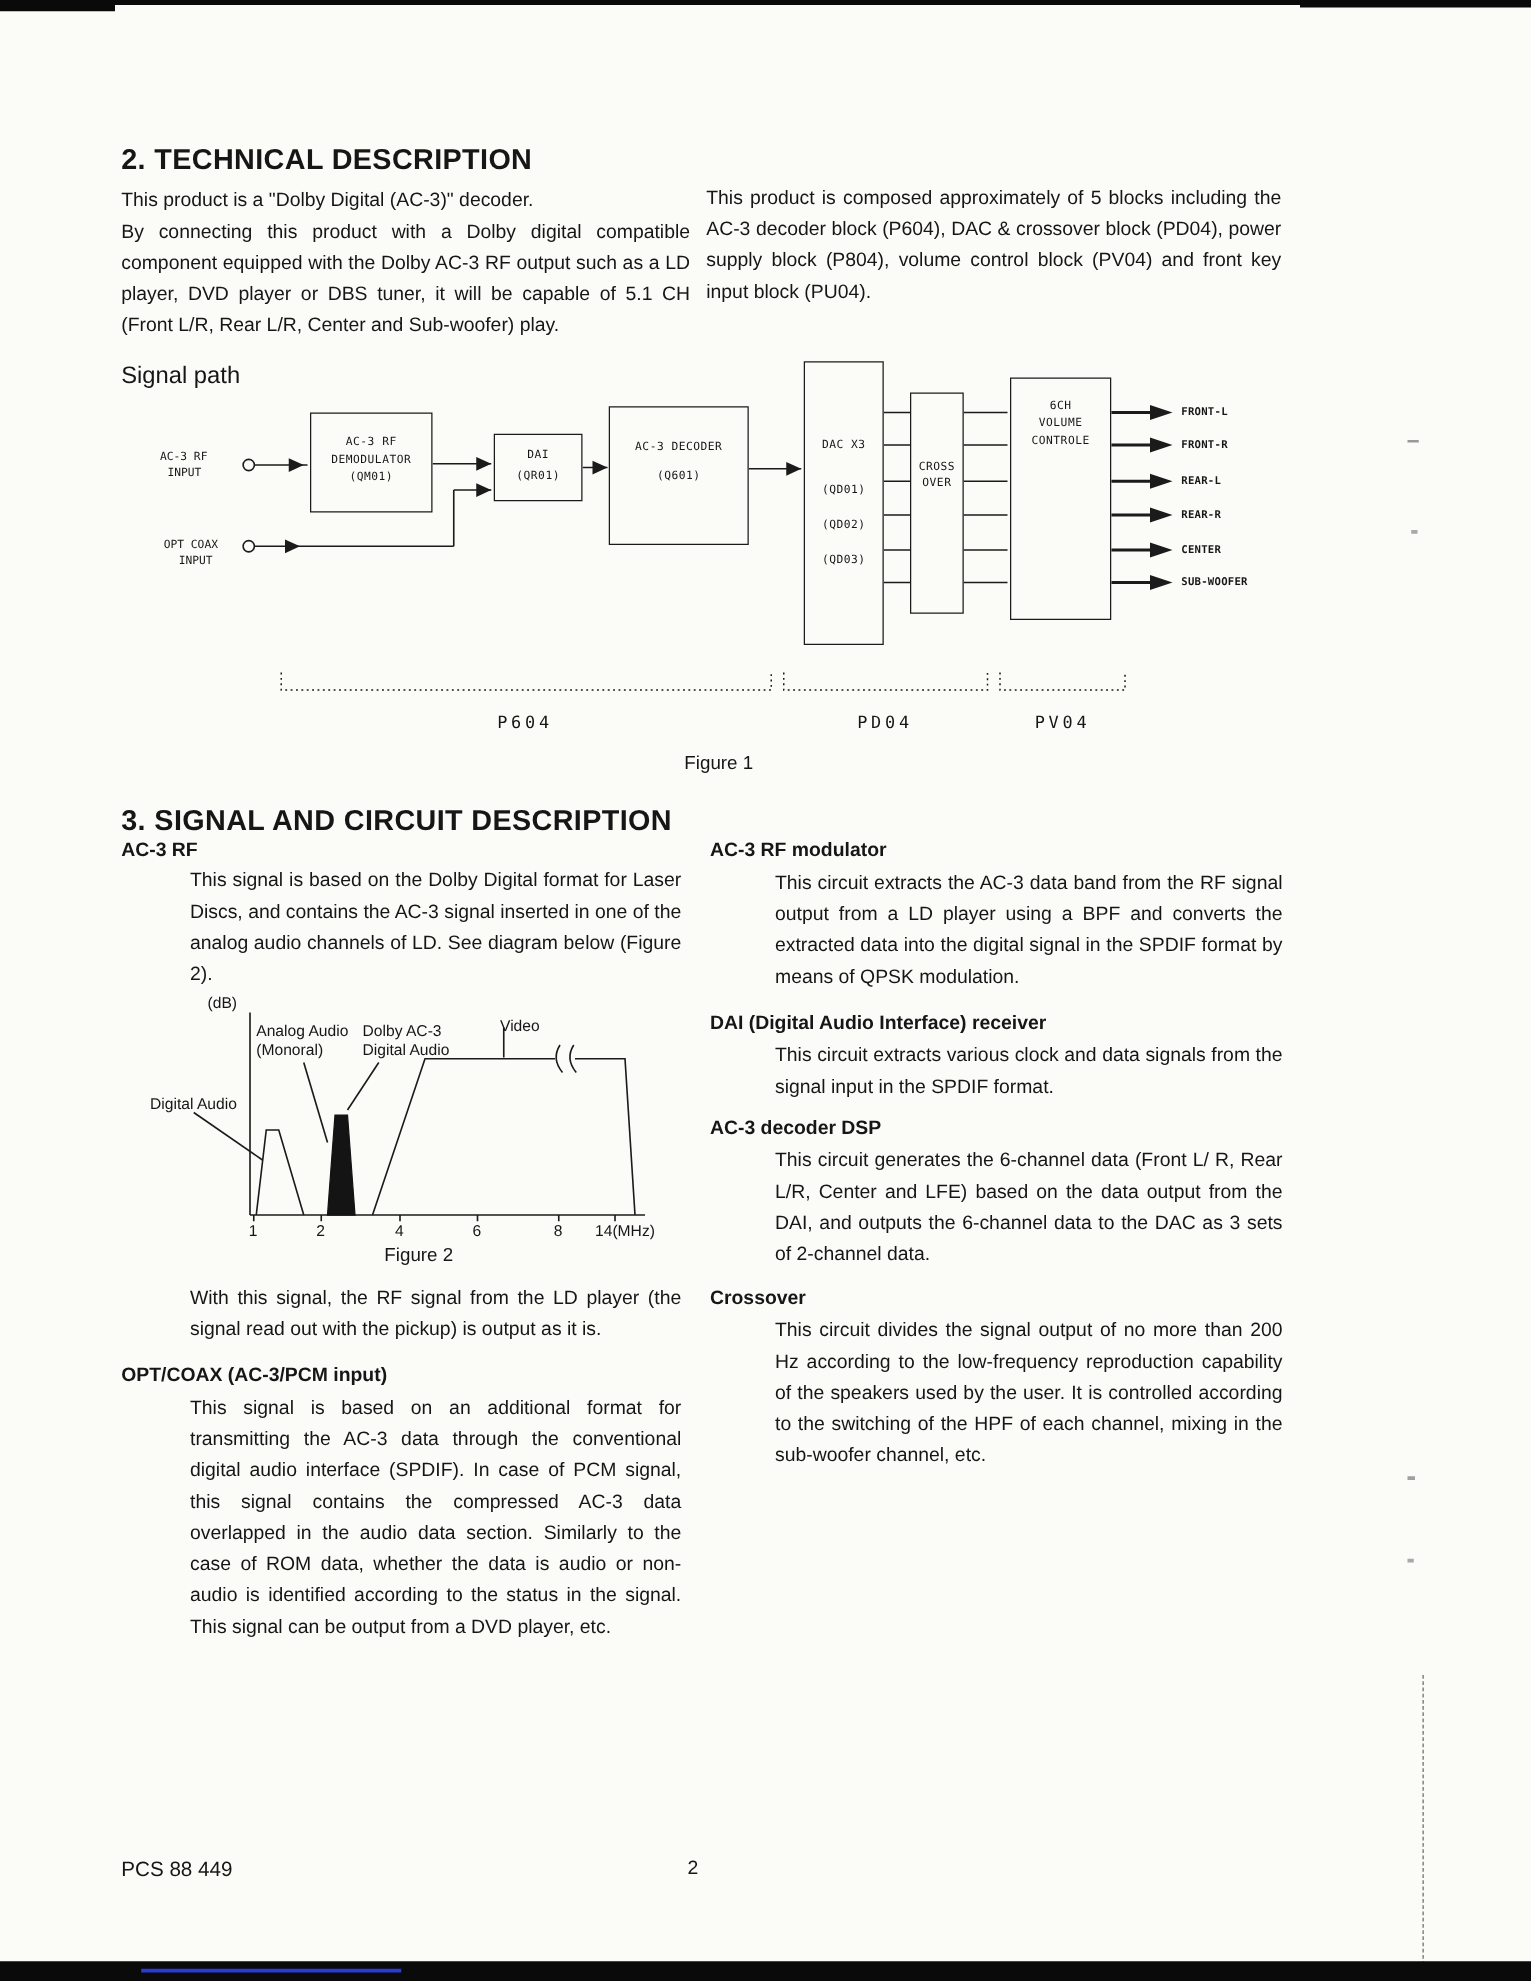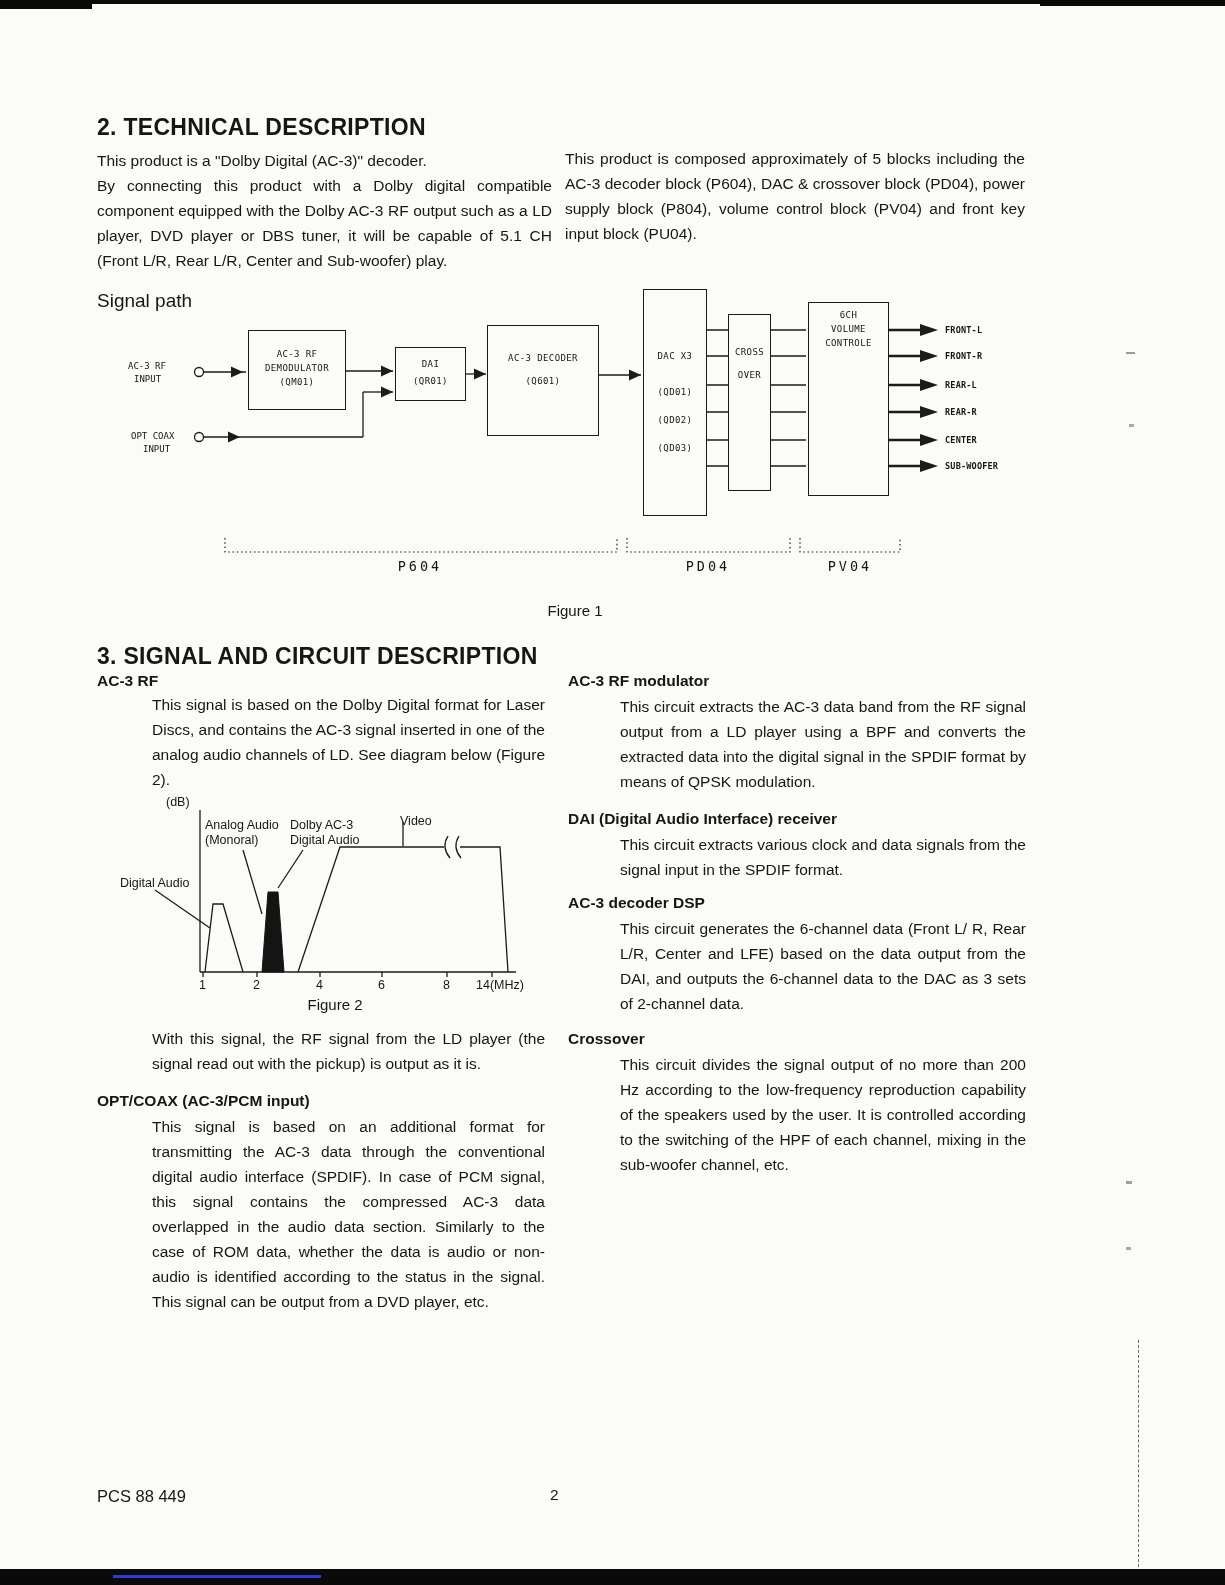--- a/index.html
+++ b/index.html
@@ -30,21 +30,21 @@
   .fig1-io {
     font-family:"DejaVu Sans Mono", monospace;
     font-size:9px; line-height:13px; white-space:nowrap;
   }
   .out-label {
     font-family:"DejaVu Sans Mono", monospace;
     font-size:8.5px; font-weight:bold; white-space:nowrap; letter-spacing:0.2px;
   }
   .board-label {
     font-family:"DejaVu Sans Mono", monospace;
-    font-size:13.5px; letter-spacing:3px; text-align:center;
+    font-size:13.5px; letter-spacing:3px; text-align:center;margin-top:12px;
   }
   .fig2-label { font-size:12.5px; line-height:15px; white-space:nowrap; }
   .fig2-tick { font-size:12.5px; white-space:nowrap; }
   .scan { background:#0a0a0a; position:absolute; }
 </style>
 </head>
 <body>
 
 <div class="scan" style="left:0;top:0;width:92px;height:9px"></div>
 <div class="scan" style="left:85px;top:0;width:1140px;height:4px"></div>
@@ -131,25 +131,25 @@
 <div class="blk" style="left:487px;top:325px;width:112px;height:111px;padding-top:26px;gap:10px">
   <div class="bl">AC-3 DECODER</div>
   <div class="bl">(Q601)</div>
 </div>
 <div class="blk" style="left:643px;top:289px;width:64px;height:227px;padding-top:60px;gap:15px">
   <div class="bl" style="margin-bottom:8px">DAC X3</div>
   <div class="bl">(QD01)</div>
   <div class="bl">(QD02)</div>
   <div class="bl">(QD03)</div>
 </div>
-<div class="blk" style="left:728px;top:314px;width:43px;height:177px;padding-top:31px;gap:10px">
+<div class="blk" style="left:728px;top:314px;width:43px;height:177px;padding-top:53px;gap:0">
   <div class="bl">CROSS</div>
   <div class="bl">OVER</div>
 </div>
-<div class="blk" style="left:808px;top:302px;width:81px;height:194px;padding-top:6px;gap:1px">
+<div class="blk" style="left:808px;top:302px;width:81px;height:194px;padding-top:16px;gap:1px">
   <div class="bl">6CH</div>
   <div class="bl">VOLUME</div>
   <div class="bl">CONTROLE</div>
 </div>
 
 <div class="abs out-label" style="left:945px;top:325px">FRONT-L</div>
 <div class="abs out-label" style="left:945px;top:351px">FRONT-R</div>
 <div class="abs out-label" style="left:945px;top:380px">REAR-L</div>
 <div class="abs out-label" style="left:945px;top:407px">REAR-R</div>
 <div class="abs out-label" style="left:945px;top:435px">CENTER</div>

